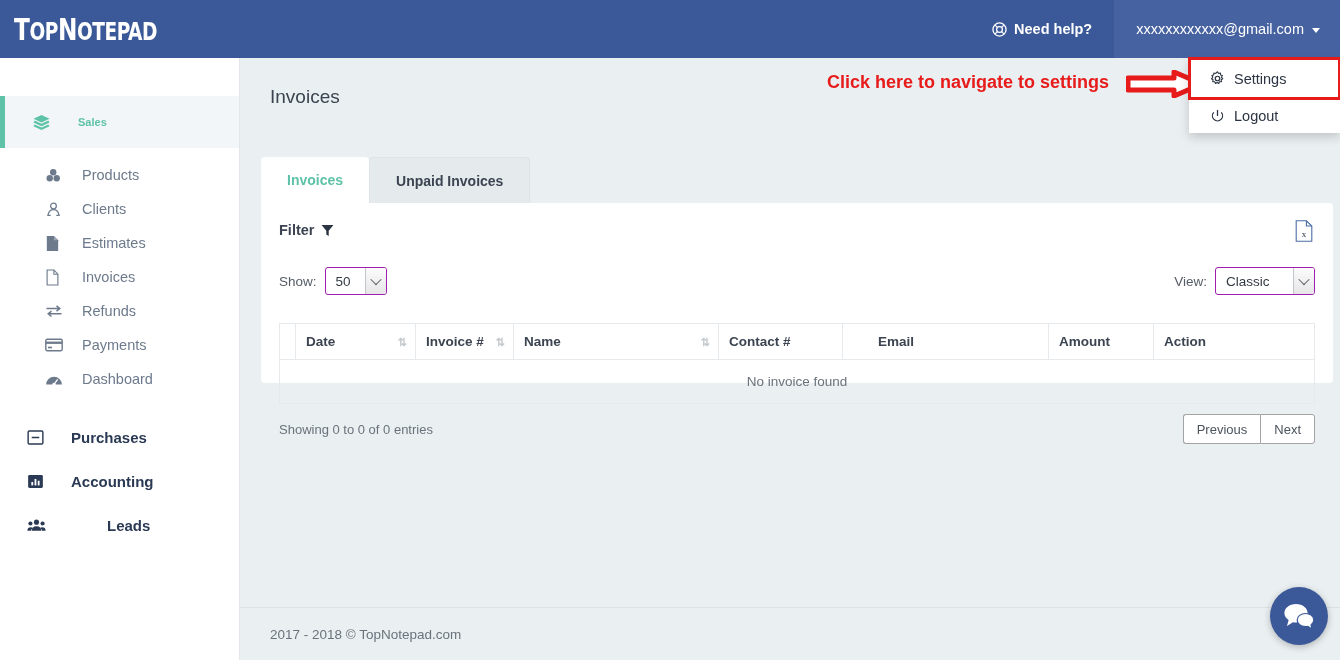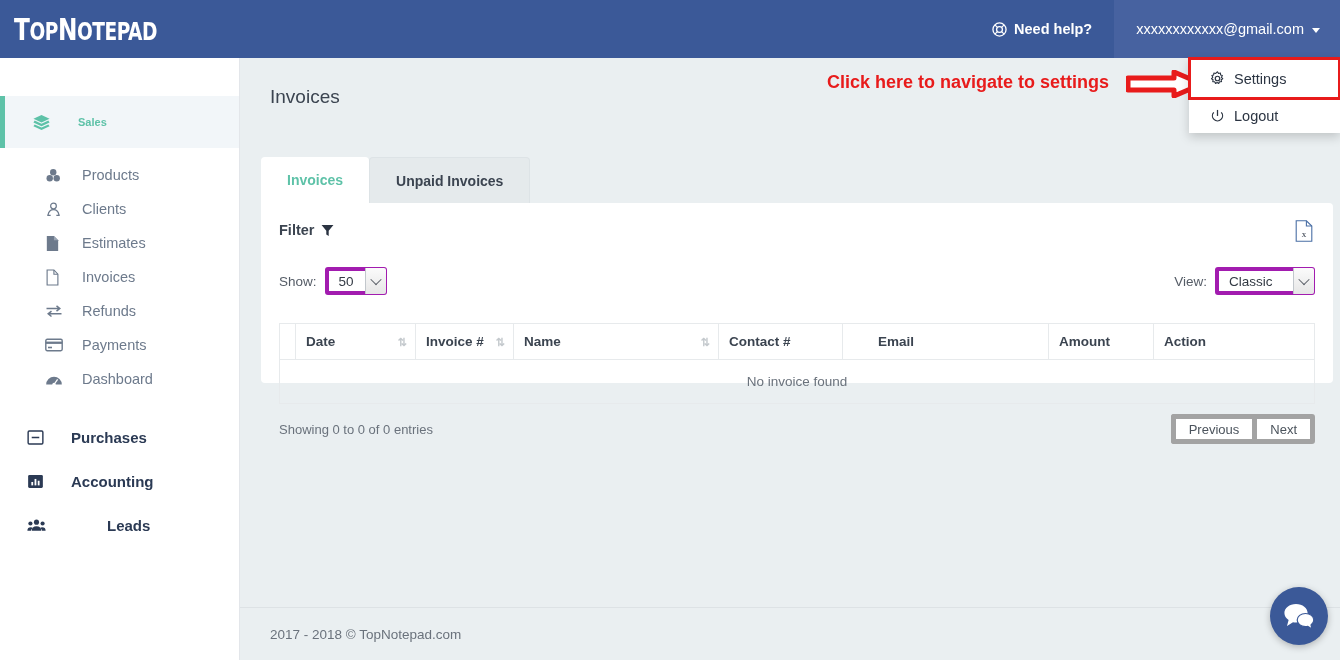--- a/index.html
+++ b/index.html
@@ -193,21 +193,21 @@
   .ctrl {
     display: flex; align-items: center; gap: 8px;
     font-size: 13.5px;
     color: #555c66;
   }
   select.sel {
     appearance: none; -webkit-appearance: none;
     font-family: "Liberation Sans", sans-serif;
     font-size: 13.5px;
     color: #333a44;
-    border: 4px solid #a21caf;
+    border: 1px solid #a21caf;
     border-radius: 3px;
     background: #ffffff;
     height: 28px;
     padding: 0 26px 0 10px;
     text-align: left;
   }
   .sel-wrap { position: relative; display: inline-block; }
   .sel-arrow {
     position: absolute; right: 1px; top: 1px;
     width: 21px; height: 26px;
@@ -273,21 +273,21 @@
   }
   .showing-text {
     font-size: 13px; color: #6a727c;
   }
   .pager { display: flex; }
   .pager button {
     font-family: "Liberation Sans", sans-serif;
     font-size: 13px;
     color: #4b535c;
     background: #ffffff;
-    border: 5px solid #a3a3a3;
+    border: 1px solid #a3a3a3;
     height: 30px;
     padding: 0 13px;
     cursor: pointer;
   }
   .pager button.prev { border-radius: 3px 0 0 3px; border-right: none; }
   .pager button.next { border-radius: 0 3px 3px 0; }
 
   
   .footer {
     position: absolute; bottom: 0; left: 240px;

